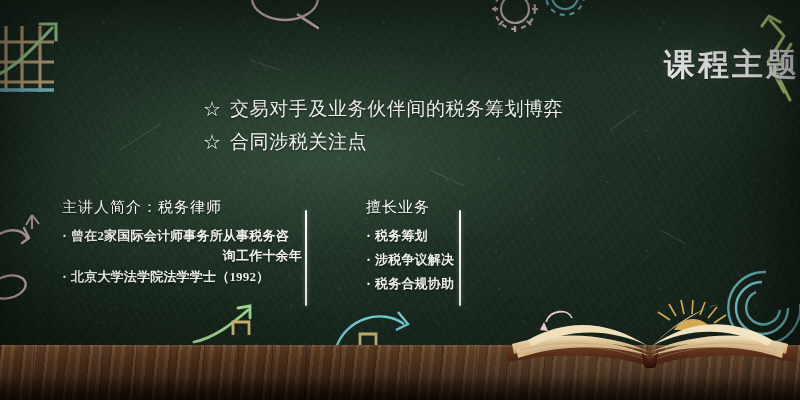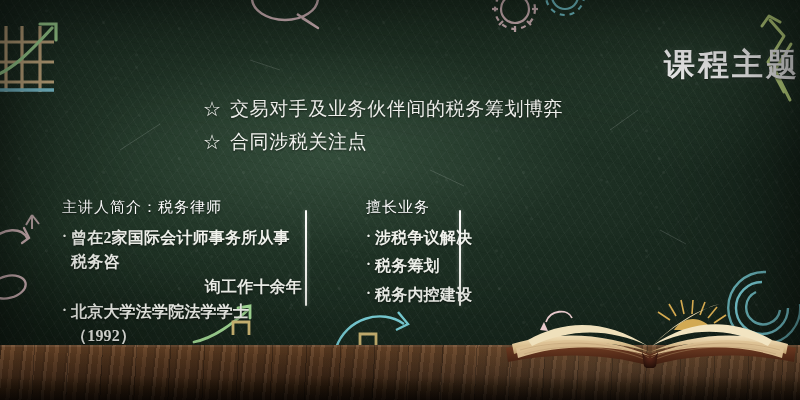--- a/index.html
+++ b/index.html
@@ -64,21 +64,21 @@
   .col{position:absolute;top:0;}
   .col-a{left:62px;width:240px;}
   .col-b{left:334px;width:120px;margin-left:32px;}
   .col-c{left:496px;width:296px;}
   .col-head{
     font-size:15px;font-weight:400;color:#ffffff;letter-spacing:1px;margin-bottom:9px;
     text-shadow:0 1px 2px rgba(0,0,0,.6);
   }
   .bullets{list-style:none;margin:0;padding:0;}
   .bullets li{
-    font-size:16px;font-weight:700;color:#f0f2ec;line-height:1.52;
+    font-size:13px;font-weight:700;color:#f0f2ec;line-height:1.52;
     letter-spacing:.2px;margin-bottom:1px;position:relative;padding-left:9px;
     text-shadow:0 1px 2px rgba(0,0,0,.55);
   }
   .bullets li::before{
     content:"·";position:absolute;left:0;top:-1px;font-size:15px;color:#f0f2ec;
   }
   .bullets li .cont{display:block;padding-left:8px;text-align:right;}
   .col-b .bullets li{margin-bottom:4px;}
   .col-c .bullets li{margin-bottom:2px;}
 
@@ -239,23 +239,23 @@
           <span>北京大学法学院法学学士（1992）</span>
         </li>
       </ul>
     </div>
 
     <div class="divider div-1"></div>
 
     <div class="col col-b">
       <div class="col-head">擅长业务</div>
       <ul class="bullets">
+        <li><span>税务筹划</span></li>
         <li><span>涉税争议解决</span></li>
-        <li><span>税务筹划</span></li>
-        <li><span>税务内控建设</span></li>
+        <li><span>税务合规协助</span></li>
       </ul>
     </div>
 
     <div class="divider div-2"></div>
 
   </div>
 
   <div class="vig"></div>
 
   <div id="desk">

